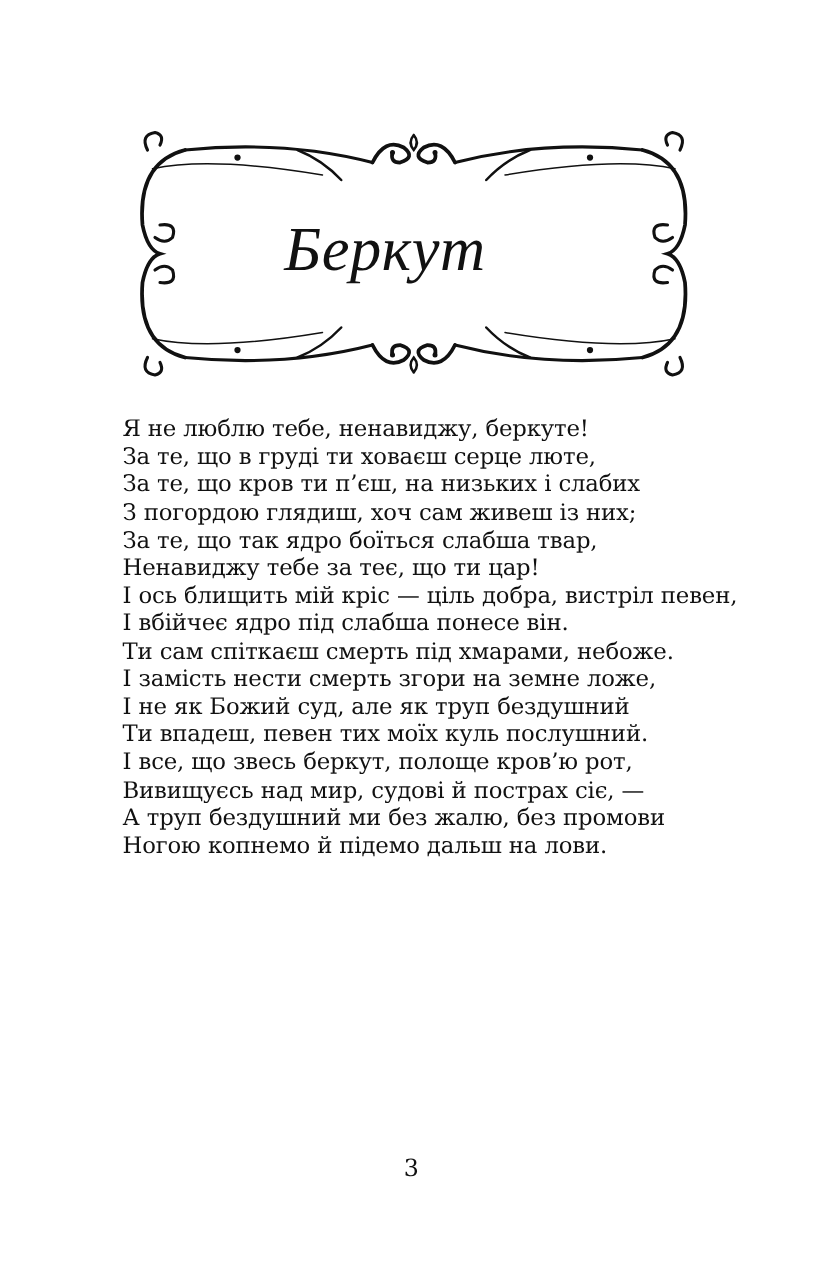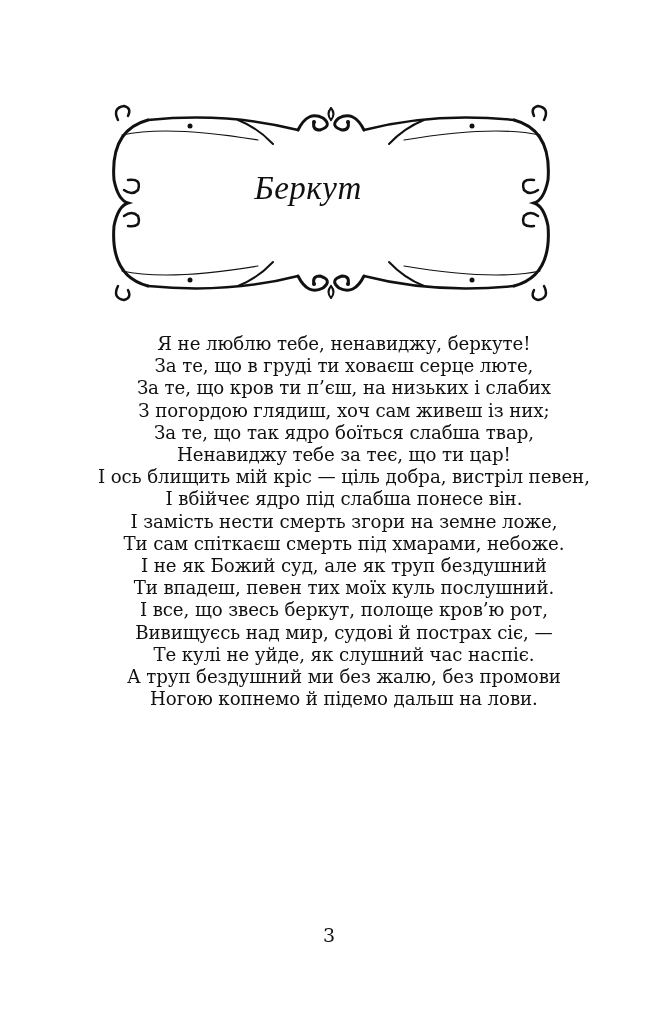--- a/index.html
+++ b/index.html
@@ -1,20 +1,20 @@
 <!DOCTYPE html>
 <html><head>
 <meta charset="utf-8">
 <style>
   html,body{margin:0;padding:0;background:#fff;}
   body{width:658px;height:1024px;position:relative;overflow:hidden;font-family:"DejaVu Serif","Liberation Serif",serif;color:#111;}
   .frame{position:absolute;left:108px;top:100px;width:446px;height:206px;}
-  .title{position:absolute;left:0;top:170px;width:616px;text-align:center;font-family:"Liberation Serif",serif;font-style:italic;font-size:33px;color:#111;letter-spacing:0.5px;}
+  .title{position:absolute;left:0;top:170px;width:616px;text-align:center;font-family:"Liberation Serif",serif;font-style:italic;font-size:50px;color:#111;letter-spacing:0.5px;}
   .poem{position:absolute;left:98px;top:333px;}
-  .line{font-size:18.2px;line-height:22.2px;white-space:nowrap;letter-spacing:-0.1px;text-align:center;}
+  .line{font-size:18.2px;line-height:22.2px;white-space:nowrap;letter-spacing:-0.1px;}
   .page-num{position:absolute;left:0;top:924px;width:658px;text-align:center;font-size:19px;}
 </style>
 </head>
 <body>
 
 <svg class="frame" viewBox="0 0 446 206" xmlns="http://www.w3.org/2000/svg">
   <g fill="none" stroke="#111" stroke-linecap="round">
 
     <path d="M40 20 Q120 12 190 30" stroke-width="2.5"></path>
     <path d="M406 20 Q326 12 256 30" stroke-width="2.5"></path>
@@ -69,24 +69,23 @@
 
 <div class="poem">
   <div class="line">Я не люблю тебе, ненавиджу, беркуте!</div>
   <div class="line">За те, що в груді ти ховаєш серце люте,</div>
   <div class="line">За те, що кров ти п’єш, на низьких і слабих</div>
   <div class="line">З погордою глядиш, хоч сам живеш із них;</div>
   <div class="line">За те, що так ядро боїться слабша твар,</div>
   <div class="line">Ненавиджу тебе за теє, що ти цар!</div>
   <div class="line">І ось блищить мій кріс — ціль добра, вистріл певен,</div>
   <div class="line">І вбійчеє ядро під слабша понесе він.</div>
+  <div class="line">Ти сам спіткаєш смерть під хмарами, небоже.</div>
   <div class="line">І замість нести смерть згори на земне ложе,</div>
-  <div class="line">Ти сам спіткаєш смерть під хмарами, небоже.</div>
   <div class="line">І не як Божий суд, але як труп бездушний</div>
   <div class="line">Ти впадеш, певен тих моїх куль послушний.</div>
   <div class="line">І все, що звесь беркут, полоще кров’ю рот,</div>
   <div class="line">Вивищуєсь над мир, судові й пострах сіє, —</div>
-  <div class="line">Те кулі не уйде, як слушний час наспіє.</div>
   <div class="line">А труп бездушний ми без жалю, без промови</div>
   <div class="line">Ногою копнемо й підемо дальш на лови.</div>
 </div>
 
 <div class="page-num">3</div>
 
 </body></html>

